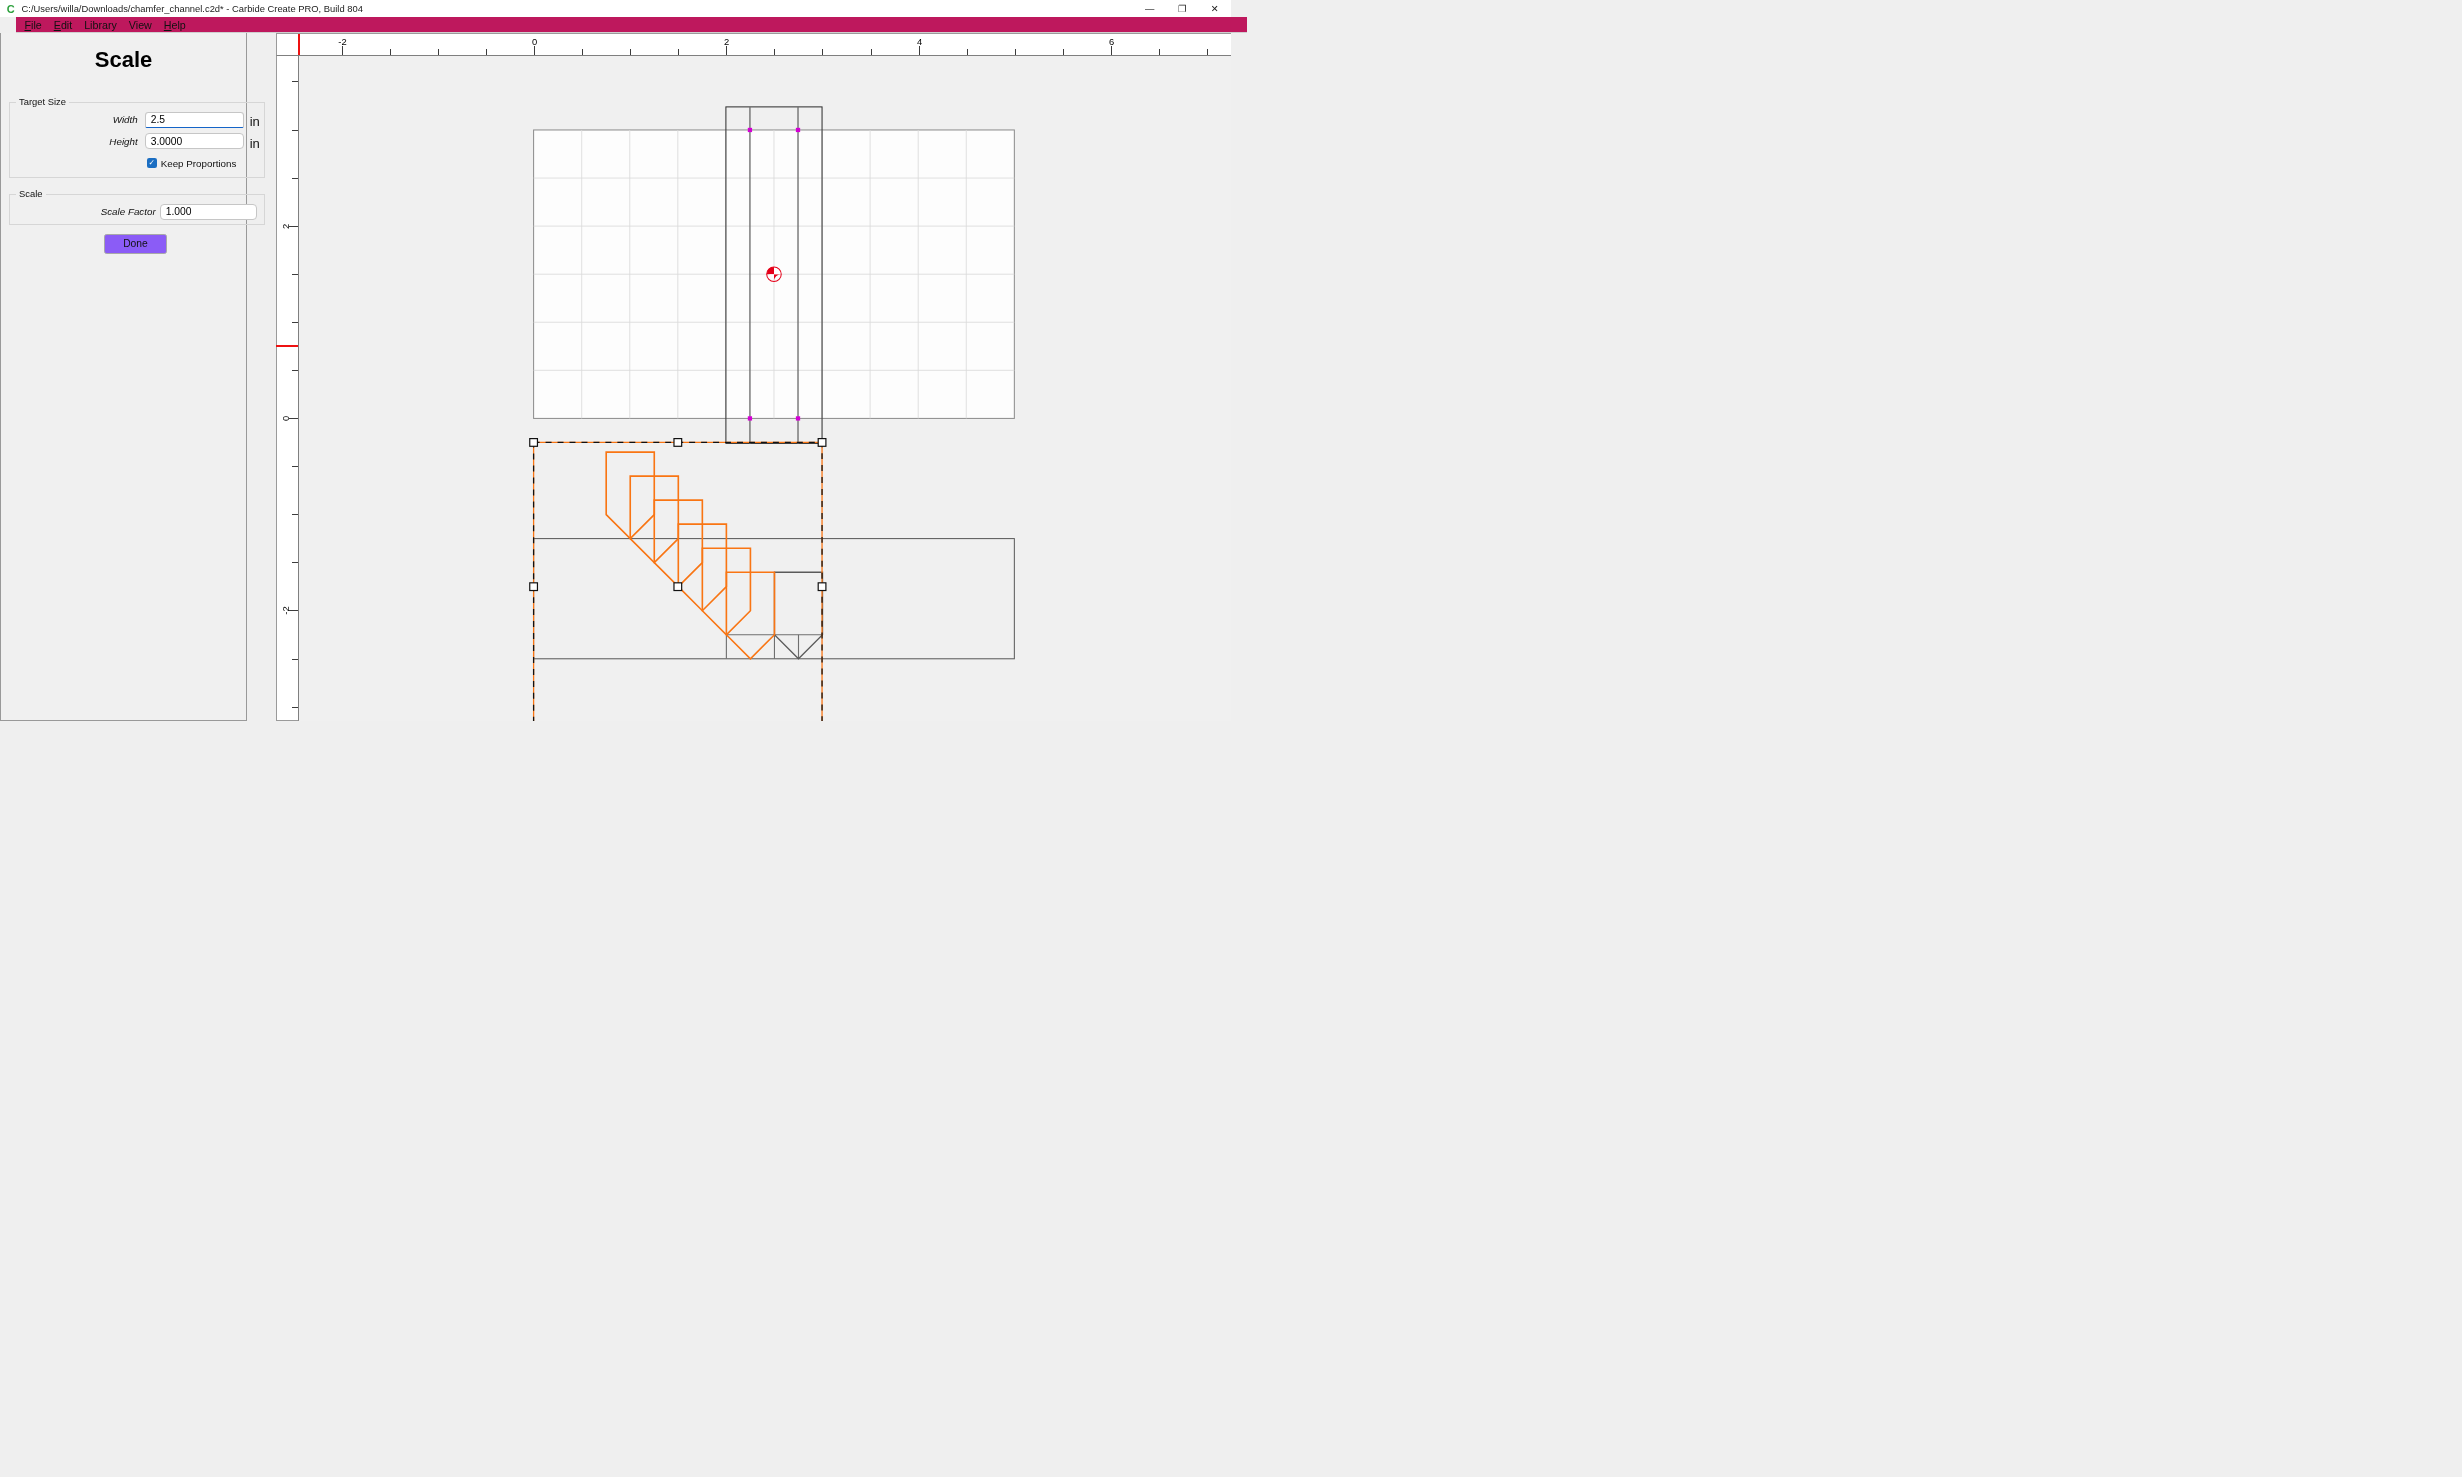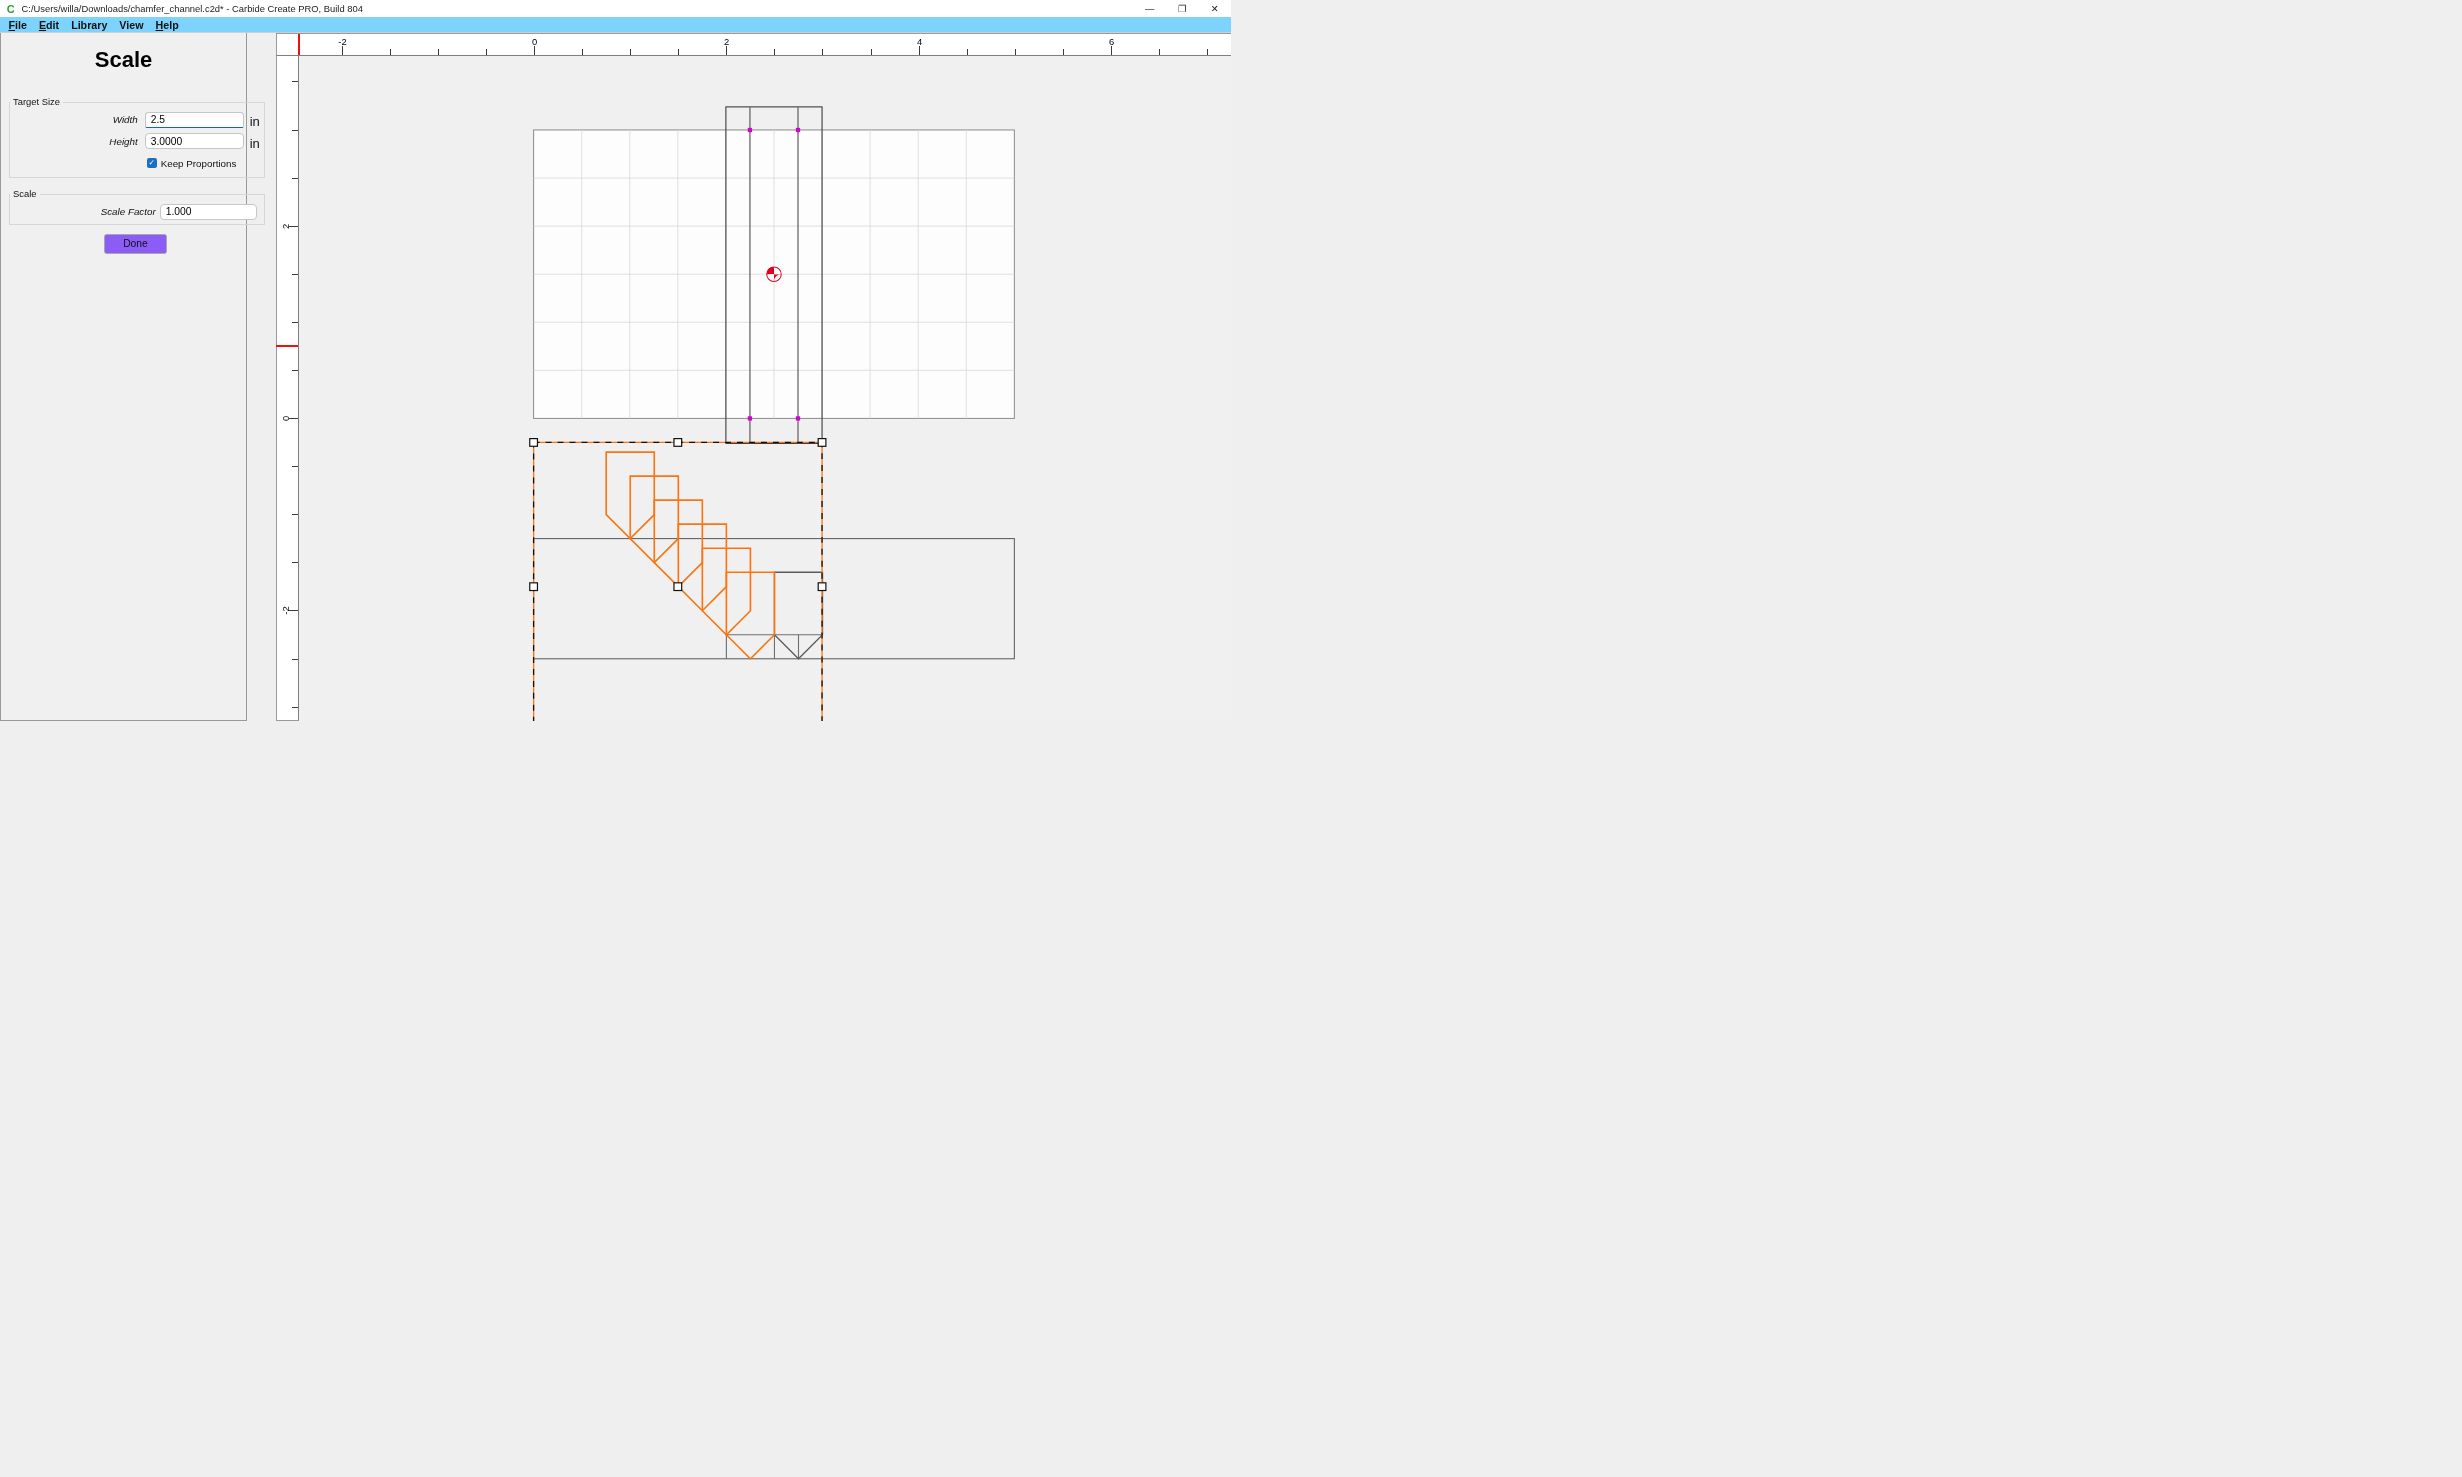--- a/index.html
+++ b/index.html
@@ -8,33 +8,33 @@
 
   
   .titlebar { position:absolute; left:0; top:0; width:1231px; height:17px;
     background:#ffffff; display:flex; align-items:center; }
   .app-logo { font-weight:bold; font-size:11px; color:#2ca03c; margin:0 6.8px 0 6.8px; }
   .title-text { font-size:9.4px; color:#1c1c1c; white-space:nowrap; }
   .win-controls { position:absolute; right:0; top:0; height:17px; display:flex; }
   .win-btn { width:32.5px; height:17px; display:flex; align-items:center; justify-content:center;
     font-size:9.4px; color:#222; cursor:default; }
 
-  .menubar { position:absolute; left:0; top:17px; width:1231px; height:16.2px;
-    background:#7dd3fc; border-bottom:0.9px solid #cfcfcf; display:flex; align-items:center;font-weight:bold; }
+  .menubar { position:absolute; left:16px; top:17px; width:1231px; height:16.2px;
+    background:#be185d; border-bottom:0.9px solid #cfcfcf; display:flex; align-items:center; }
   .menu-item { font-size:10.7px; color:#111; margin-left:12px; }
   .menu-item:first-child { margin-left:8.5px; }
   .menu-item u { text-decoration:underline; }
 
   
   .left-panel { position:absolute; left:0; top:33px; width:247px; height:688px;
     background:#f0f0f0; border:0.9px solid #999; border-top:none; }
   .panel-heading { position:absolute; top:13.7px; left:0; width:100%; text-align:center;
     font-size:22px; font-weight:bold; color:#000; }
   .fieldset { position:absolute; left:7.7px; width:256px; border:0.9px solid #d6d6d6; }
-  .fieldset-label { position:absolute; top:-6.8px; left:0; background:#f0f0f0;
+  .fieldset-label { position:absolute; top:-6.8px; left:6px; background:#f0f0f0;
     padding:0 3.4px; font-size:9.4px; color:#111; }
   .fs-target { top:69px; height:76px; }
   .fs-scale { top:161px; height:31px; }
   .fld-label { position:absolute; font-size:9.8px; color:#111; text-align:right;font-style:italic; }
   .fld-input { position:absolute; height:16.2px; width:99px; border:0.9px solid #c6c6c6;
     border-radius:4px; background:#fff; font-family:"Liberation Sans",sans-serif;
     font-size:10.3px; color:#000; padding:0 5.1px; outline:none; }
   .fld-input.focused { border-bottom:1.7px solid #1464c8; border-radius:3.4px 3.4px 1.7px 1.7px; }
   .unit { position:absolute; font-size:13px; color:#111; }
   .checkbox { position:absolute; width:10.3px; height:10.3px; background:#1b6ec2;

